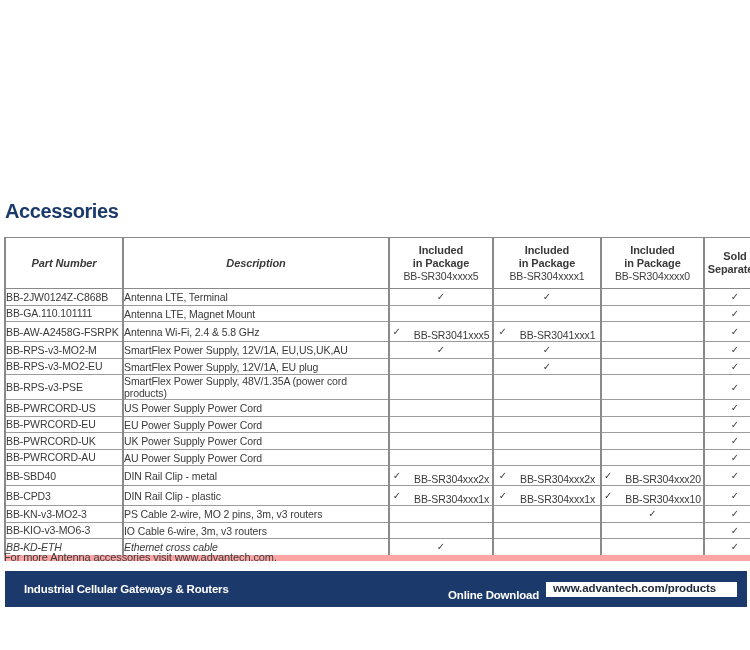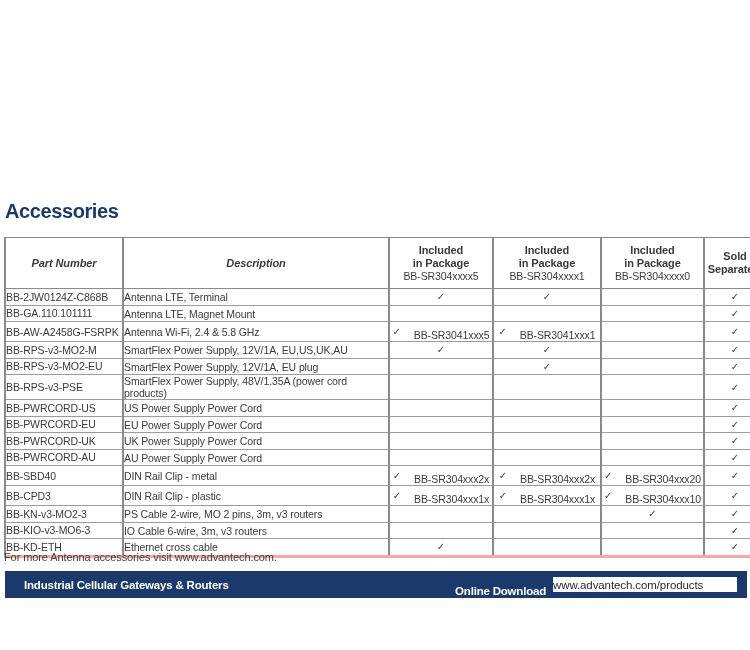--- a/index.html
+++ b/index.html
@@ -20,55 +20,55 @@
     border-collapse:collapse;table-layout:fixed;width:761px;
     color:#3a3a3a;letter-spacing:-0.1px;
   }
   table.acc th, table.acc td{
     border-left:2px solid #8a8a8a;
     border-top:1px solid #9c9c9c;
     padding:0;vertical-align:middle;
   }
   table.acc tr > *:last-child{border-right:2px solid #8a8a8a;}
   table.acc thead th{border-top:1px solid #8a8a8a;border-bottom:1px solid #8a8a8a;}
-  table.acc tbody tr:last-child td{border-bottom:3px solid #fca5a5;}
+  table.acc tbody tr:last-child td{border-bottom:6px solid #fca5a5;font-style:italic;}
   table.acc thead th{height:50px;font-size:11px;font-weight:bold;text-align:center;}
   th.h-left{text-align:left;padding-left:6px;font-style:italic;}
   .hline{display:block;line-height:13px;}
   .hsub{display:block;line-height:13px;font-weight:normal;font-size:10.5px;color:#3c3c3c;}
   table.acc td{height:15.5px;font-size:10.5px;line-height:12px;}
   td.td-part{padding-left:6px;}
   td.td-desc{padding-left:6px;}
   .desc-text{display:inline-block;max-width:238px;vertical-align:middle;}
   td.td-check{text-align:center;}
   .check{
     font-family:"DejaVu Sans",sans-serif;
     font-size:10px;color:#3f3f3f;line-height:12px;
   }
   .combo-inner{display:inline-flex;align-items:center;gap:13px;}
   .pkgcode{font-size:10.5px;color:#3a3a3a;margin-top:7px;}
   .footnote{
     position:absolute;left:4px;top:551px;
     font-size:11px;color:#3d3d3d;letter-spacing:-0.1px;
   }
   .footerbar{
-    position:absolute;left:5px;top:571px;width:742px;height:27px;
+    position:absolute;left:5px;top:571px;width:742px;height:36px;
     background:#1B3A6B;display:flex;align-items:center;
   }
   .footer-left{
     margin-left:19px;color:#ffffff;font-weight:bold;font-size:11.5px;letter-spacing:-0.2px;
   }
   .footer-spacer{flex:1;}
   .footer-dl{
     color:#ffffff;font-weight:bold;font-size:11.5px;letter-spacing:-0.2px;margin-right:7px;margin-top:12px;
   }
   .footer-urlbox{
     width:184px;height:15px;background:#ffffff;margin-right:10px;
-    display:flex;align-items:center;
-    font-size:11.5px;color:#232a3c;letter-spacing:-0.1px;
+    display:flex;align-items:flex-start;padding-left:7px;
+    font-size:11.5px;color:#232a3c;letter-spacing:-0.1px;font-weight:bold;
   }
 </style>
 </head>
 <body>
 
 <div class="heading">Accessories</div>
 
 <div class="tablewrap">
   <table class="acc">
     <colgroup>

